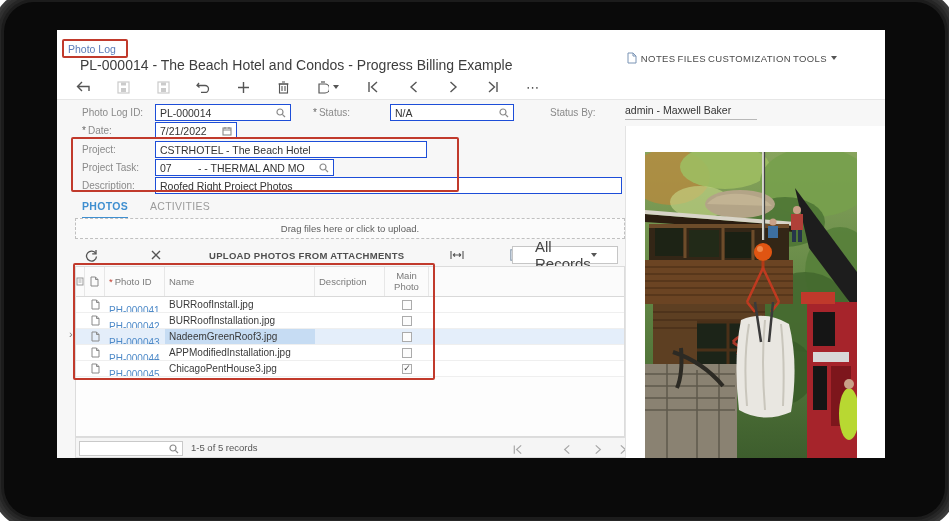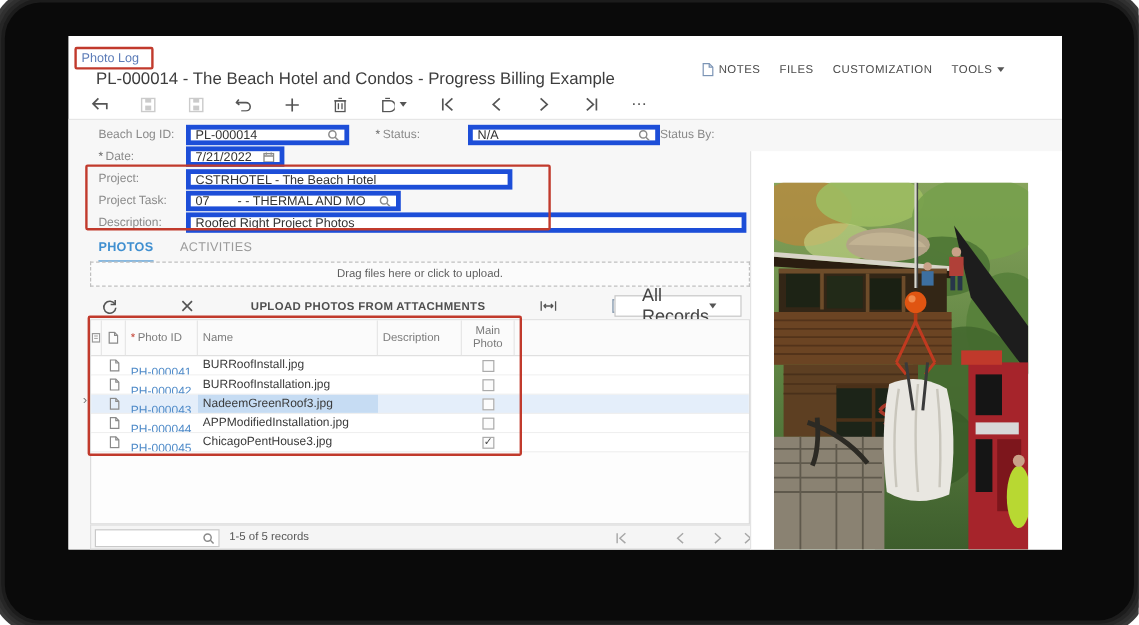--- a/index.html
+++ b/index.html
@@ -5,40 +5,40 @@
   * { margin:0; padding:0; box-sizing:border-box; }
   html,body { width:949px; height:521px; background:#fff; font-family:"Liberation Sans","DejaVu Sans",sans-serif; }
   .stage { position:relative; width:949px; height:521px; overflow:hidden; background:#fff;text-decoration:underline; }
   .frame { position:absolute; left:4px; top:2px; width:941px; height:515px; background:#0a0a0a; border-radius:30px;
            box-shadow:0 0 0 3px #1c1c1c, 0 0 0 6px #262626, 0 0 0 9px #303030, 0 0 0 12px #3a3a3a; }
   .screen { position:absolute; left:57px; top:30px; width:828px; height:428px; background:#fff; overflow:hidden; }
 
   
   .screen-link { position:absolute; left:11px; top:13px; font-size:10.5px; color:#5c7cb8; cursor:pointer; }
   .page-title { position:absolute; left:11px; top:27px; font-size:14px; color:#3d3d3d; white-space:nowrap;margin-left:12px; }
-  .top-menu { position:absolute; right:48px; top:22px; display:flex; align-items:center; gap:16px;
+  .top-menu { position:absolute; right:48px; top:22px; display:flex; align-items:center; gap:2px;
               font-size:9.5px; letter-spacing:.4px; color:#4a4a4a; }
   .top-menu .mi { display:flex; align-items:center; gap:4px; cursor:pointer; white-space:nowrap; }
   .caret { display:inline-block; width:0; height:0; border-left:3.5px solid transparent; border-right:3.5px solid transparent; border-top:4px solid #555; }
 
   
   .toolbar { position:absolute; left:18px; top:46px; height:22px; display:flex; align-items:center; }
   .tb { width:16px; height:16px; margin-right:24px; display:flex; align-items:center; justify-content:center; cursor:pointer; flex:none; }
   .tb svg { display:block; }
   .tb.with-caret { width:26px; }
   .toolbar-sep { position:absolute; left:0; right:0; top:69px; border-top:1px solid #e6e6e6; }
   .ellipsis { font-size:13px; color:#555; letter-spacing:1px; }
 
   .scroll-up { position:absolute; right:10px; top:73px; }
 
   
   .content { position:absolute; left:0; top:70px; right:0; bottom:0; background:#f7f7f7; }
 
   .fl { position:absolute; font-size:10px; color:#8a8a8a; white-space:nowrap; }
-  .fv { position:absolute; height:17px; background:#fff; border:4px solid #1d4ed8; font-size:10.5px; color:#333;
+  .fv { position:absolute; height:17px; background:#fff; border:1px solid #1d4ed8; font-size:10.5px; color:#333;
         display:flex; align-items:center; padding:0 4px; white-space:nowrap; overflow:hidden; }
   .fv .grow { flex:1; overflow:hidden; }
   .req { color:#666; margin-right:2px; }
   .ro-value { position:absolute; font-size:10.5px; color:#333; border-bottom:1px solid #b9b9b9; height:16px; white-space:nowrap; }
 
   
   .ann { position:absolute; border:2px solid #c13a2c; border-radius:2px; pointer-events:none; z-index:40; }
 
   
   .tabs { position:absolute; left:25px; top:100px; display:flex; gap:22px; font-size:10.5px; letter-spacing:.3px; }
@@ -193,37 +193,38 @@
       <span class="tb ellipsis">⋯</span>
     </div>
     <div class="toolbar-sep"></div>
 
     <span class="scroll-up"><svg width="10" height="7" viewBox="0 0 10 7">
           <path d="M1 5.5 5 1.5 9 5.5" fill="none" stroke="#8f8f8f" stroke-width="1.3"></path>
         </svg></span>
 
     <div class="content">
 
-      <span class="fl" style="left:25px; top:7px;">Beach Log ID:</span>
+      <span class="fl" style="left:25px; top:7px;">Photo Log ID:</span>
       <div class="fv" style="left:98px; top:4px; width:136px;">
         <span class="grow">PL-000014</span>
         <svg width="10" height="10" viewBox="0 0 10 10">
             <circle cx="4" cy="4" r="3" fill="none" stroke="#8a8a8a" stroke-width="1.2"></circle>
             <path d="M6.3 6.3 9 9" stroke="#8a8a8a" stroke-width="1.2"></path>
           </svg>
       </div>
       <span class="fl" style="left:256px; top:7px;"><span class="req">*</span><span>Status:</span></span>
-      <div class="fv" style="left:333px; top:4px; width:160px;">
+      <div class="fv" style="left:333px; top:4px; width:124px;">
         <span class="grow">N/A</span>
         <svg width="10" height="10" viewBox="0 0 10 10">
             <circle cx="4" cy="4" r="3" fill="none" stroke="#8a8a8a" stroke-width="1.2"></circle>
             <path d="M6.3 6.3 9 9" stroke="#8a8a8a" stroke-width="1.2"></path>
           </svg>
       </div>
       <span class="fl" style="left:493px; top:7px;">Status By:</span>
+      <span class="ro-value" style="left:568px; top:4px; width:132px;">admin - Maxwell Baker</span>
 
       <span class="fl" style="left:25px; top:25px;"><span class="req">*</span><span>Date:</span></span>
       <div class="fv" style="left:98px; top:22px; width:82px;">
         <span class="grow">7/21/2022</span>
         <svg width="10" height="10" viewBox="0 0 10 10">
             <rect x="1" y="2" width="8" height="7" fill="none" stroke="#8a8a8a" stroke-width="1.1"></rect>
             <path d="M1 4 H9 M3 1 v2 M7 1 v2" stroke="#8a8a8a" stroke-width="1.1"></path>
           </svg>
       </div>
 

